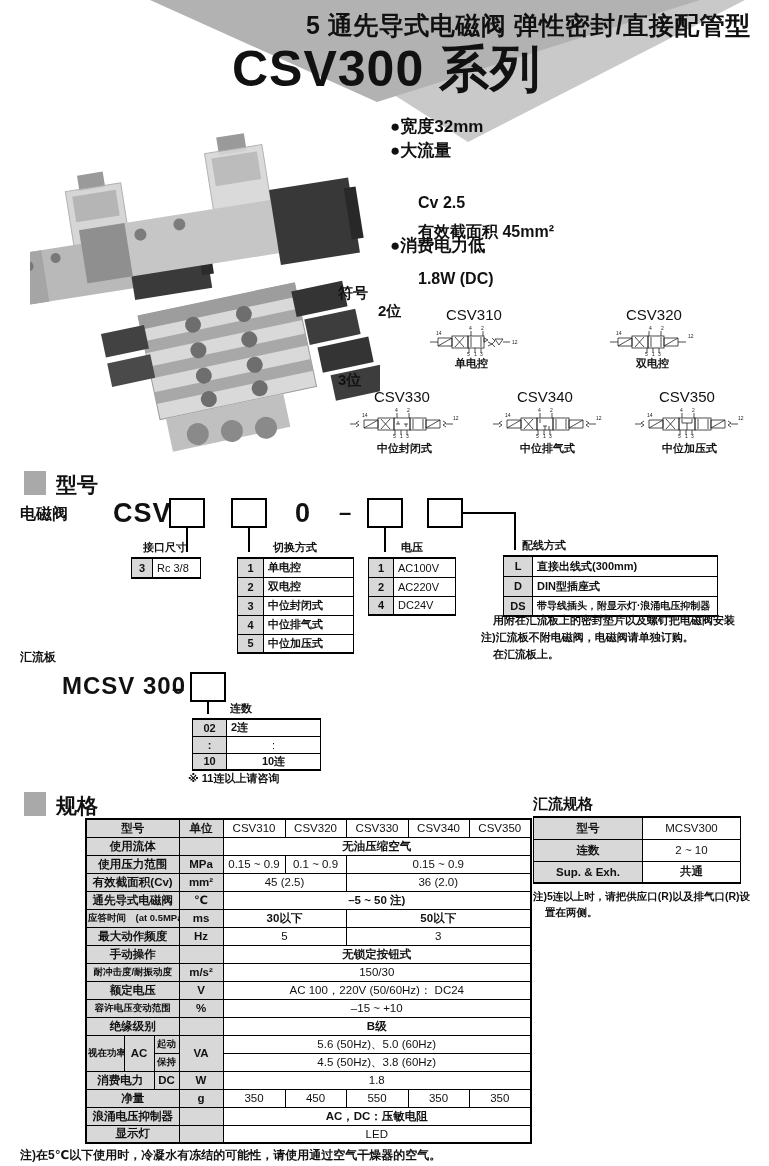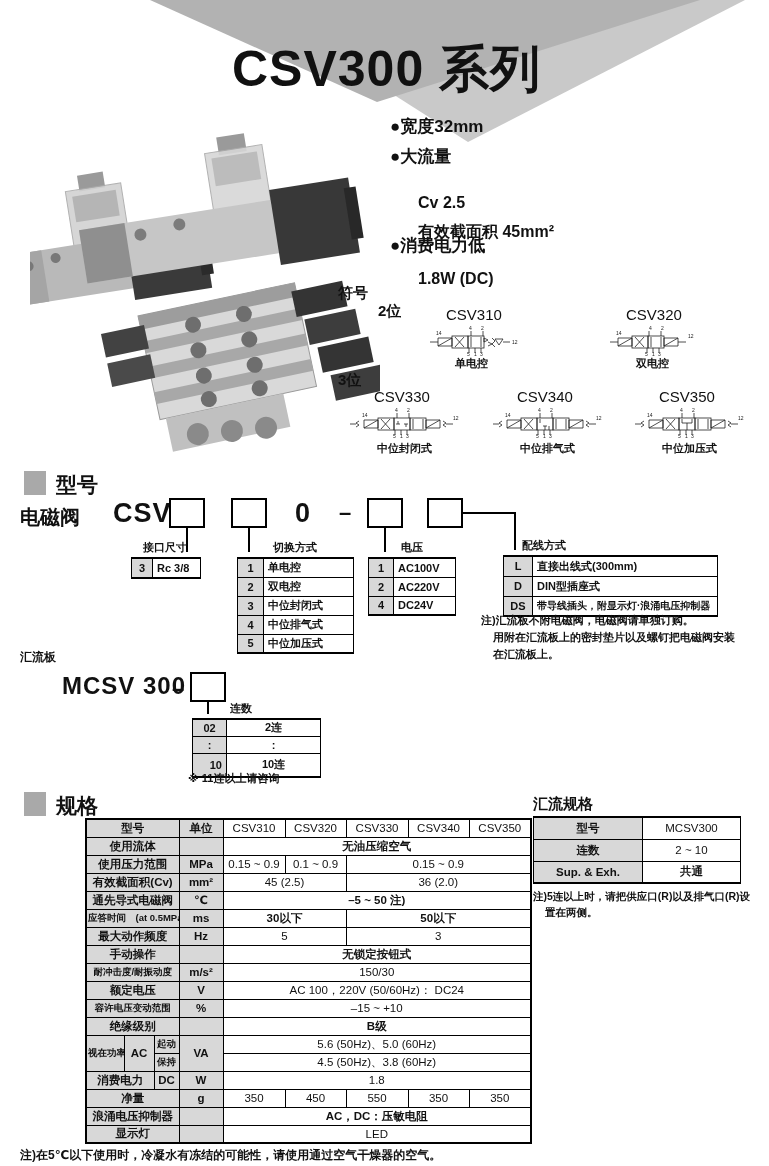--- a/index.html
+++ b/index.html
@@ -28,21 +28,21 @@
   .sec-sq { width:22px; height:24px; background:#a9a9a9; }
   .sec-title { font-size:21px; font-weight:bold; }
 
   
   .code-prefix { font-size:27px; font-weight:600; letter-spacing:1px; }
   .code-box { width:36px; height:30px; border:2px solid #000; background:#fff; }
   .vline { width:1.5px; background:#000; }
   .hline { height:1.5px; background:#000; }
 
   .mini { border-collapse:collapse; }
-  .mini td { border:1px solid #000; font-size:11px; padding:0 4px; white-space:nowrap;font-weight:bold; }
+  .mini td { border:1px solid #000; font-size:11px; padding:0 4px; white-space:nowrap; }
   .mini { border-top:2px solid #000; border-bottom:2px solid #000; }
   .mini .code { background:#d8d8d8; text-align:center; font-weight:bold; }
   .mini-hd { font-size:11px; font-weight:bold; margin-bottom:2px; }
   .cjk-b { font-weight:bold; }
 
   .note { font-size:11px; font-weight:bold; line-height:1.55; }
 
   
   table.spec { border-collapse:collapse; table-layout:fixed; width:445px; border:2px solid #000; }
   table.spec td { border:1px solid #000; height:18px; text-align:center; font-size:11.5px;
@@ -60,20 +60,21 @@
   .dash { font-size:22px; font-weight:600; }
   svg text { font-family:"Liberation Sans",sans-serif; }
 </style>
 </head>
 <body>
 
 <div class="page">
 
   <div class="diamond-light"></div>
   <div class="diamond-dark"></div>
+  <div class="abs title-sub" style="left:306px; top:9px;">5 通先导式电磁阀 弹性密封/直接配管型</div>
   <div class="abs title-main" style="left:232px; top:36px;">CSV300 系列</div>
 
   <div class="abs" style="left:30px; top:128px;">
     <svg width="350" height="345" viewBox="0 0 350 345">
 
       <g transform="translate(8,70) rotate(-9)">
         <rect x="42" y="-16" width="26" height="16" fill="#9a9a9a"></rect>
         <rect x="28" y="-2" width="56" height="58" fill="#d2d2d2" opacity="0.9" stroke="#aaa"></rect>
         <rect x="34" y="4" width="44" height="26" fill="#b5b5b5"></rect>
         <rect x="-45" y="52" width="130" height="52" fill="#b9b9b9"></rect>
@@ -123,21 +124,21 @@
       </g>
     </svg>
   </div>
 
   <div class="abs lbl-15" style="left:338px; top:284px;">符号</div>
   <div class="abs lbl-15" style="left:338px; top:302px;margin-left:40px;">2位</div>
   <div class="abs lbl-15" style="left:338px; top:371px;">3位</div>
 
   <div class="abs feat-big" style="left:390px; top:115px;">
     <span>●</span><span>宽度32mm</span></div>
-  <div class="abs feat-big" style="left:390px; top:145px;">
+  <div class="abs feat-big" style="left:390px; top:139px;">
     <span>●</span><span>大流量</span></div>
   <div class="abs feat-sm" style="left:418px; top:194px;">Cv   2.5</div>
   <div class="abs feat-sm" style="left:418px; top:222px;">有效截面积   45mm²</div>
   <div class="abs feat-big" style="left:390px; top:234px;">
     <span>●</span><span>消费电力低</span></div>
   <div class="abs feat-sm" style="left:418px; top:270px;">1.8W (DC)</div>
 
   <div class="abs sym-model" style="left:446px; top:306px;">CSV310</div>
   <div class="abs" style="left:424px; top:324px;">
     <svg width="100" height="32" viewBox="0 0 100 32">
@@ -322,21 +323,21 @@
         <text x="55" y="32">1</text>
         <text x="61" y="32">3</text>
       </g>
     </svg>
   </div>
   <div class="abs sym-cap" style="left:662px; top:441px;">中位加压式</div>
 
   <div class="abs sec-sq" style="left:24px; top:471px;"></div>
   <div class="abs sec-title" style="left:56px; top:471px;">型号</div>
 
-  <div class="abs cjk-b" style="left:20px; top:504px; font-size:20px;">电磁阀</div>
+  <div class="abs cjk-b" style="left:20px; top:504px; font-size:16px;">电磁阀</div>
   <div class="abs code-prefix" style="left:113px; top:498px;">CSV</div>
   <div class="abs code-box" style="left:169px; top:498px;"></div>
   <div class="abs code-box" style="left:231px; top:498px;"></div>
   <div class="abs big0" style="left:295px; top:498px;">0</div>
   <div class="abs dash" style="left:339px; top:500px;">–</div>
   <div class="abs code-box" style="left:367px; top:498px;"></div>
   <div class="abs code-box" style="left:427px; top:498px;"></div>
 
   <div class="abs vline" style="left:186px; top:528px; height:24px;"></div>
   <div class="abs vline" style="left:248px; top:528px; height:24px;"></div>
@@ -418,45 +419,45 @@
           </tr>
       <tr>
         <td class="code" style="height:20px;">DS</td>
         <td class="cjk-b" style="font-size:10px;">带导线插头，附显示灯·浪涌电压抑制器</td>
           </tr>
     </tbody>
       </table>
   </div>
 
   <div class="abs note" style="left:481px; top:612px;">
+    <div style="padding-left:12px;">用附在汇流板上的密封垫片以及螺钉把电磁阀安装</div>
     <div>注)汇流板不附电磁阀，电磁阀请单独订购。</div>
-    <div style="padding-left:12px;">用附在汇流板上的密封垫片以及螺钉把电磁阀安装</div>
     <div style="padding-left:12px;">在汇流板上。</div>
   </div>
 
   <div class="abs cjk-b" style="left:20px; top:649px; font-size:12px;">汇流板</div>
   <div class="abs" style="left:62px; top:672px; font-size:24px; font-weight:600; letter-spacing:1px;">MCSV 300</div>
   <div class="abs dash" style="left:172px; top:676px;">–</div>
   <div class="abs code-box" style="left:190px; top:672px;"></div>
   <div class="abs vline" style="left:207px; top:702px; height:12px;"></div>
 
   <div class="abs" style="left:192px; top:701px;">
     <div class="mini-hd" style="padding-left:38px;">连数</div>
     <table class="mini">
         <tbody>
       <tr>
         <td class="code" style="width:34px; height:17px;">02</td>
-        <td style="width:94px; text-align:center;" class="cjk-b">2连</td>
+        <td style="width:94px; text-align:left;" class="cjk-b">2连</td>
           </tr>
       <tr>
         <td class="code" style="height:17px;">:</td>
         <td style="text-align:center;">:</td>
           </tr>
       <tr>
-        <td class="code" style="height:24px;text-align:right;">10</td>
+        <td class="code" style="height:17px;">10</td>
         <td style="text-align:center;" class="cjk-b">10连</td>
           </tr>
     </tbody>
       </table>
   </div>
   <div class="abs note" style="left:188px; top:770px;">※ 11连以上请咨询</div>
 
   <div class="abs sec-sq" style="left:24px; top:792px;"></div>
   <div class="abs sec-title" style="left:56px; top:792px;">规格</div>
 

